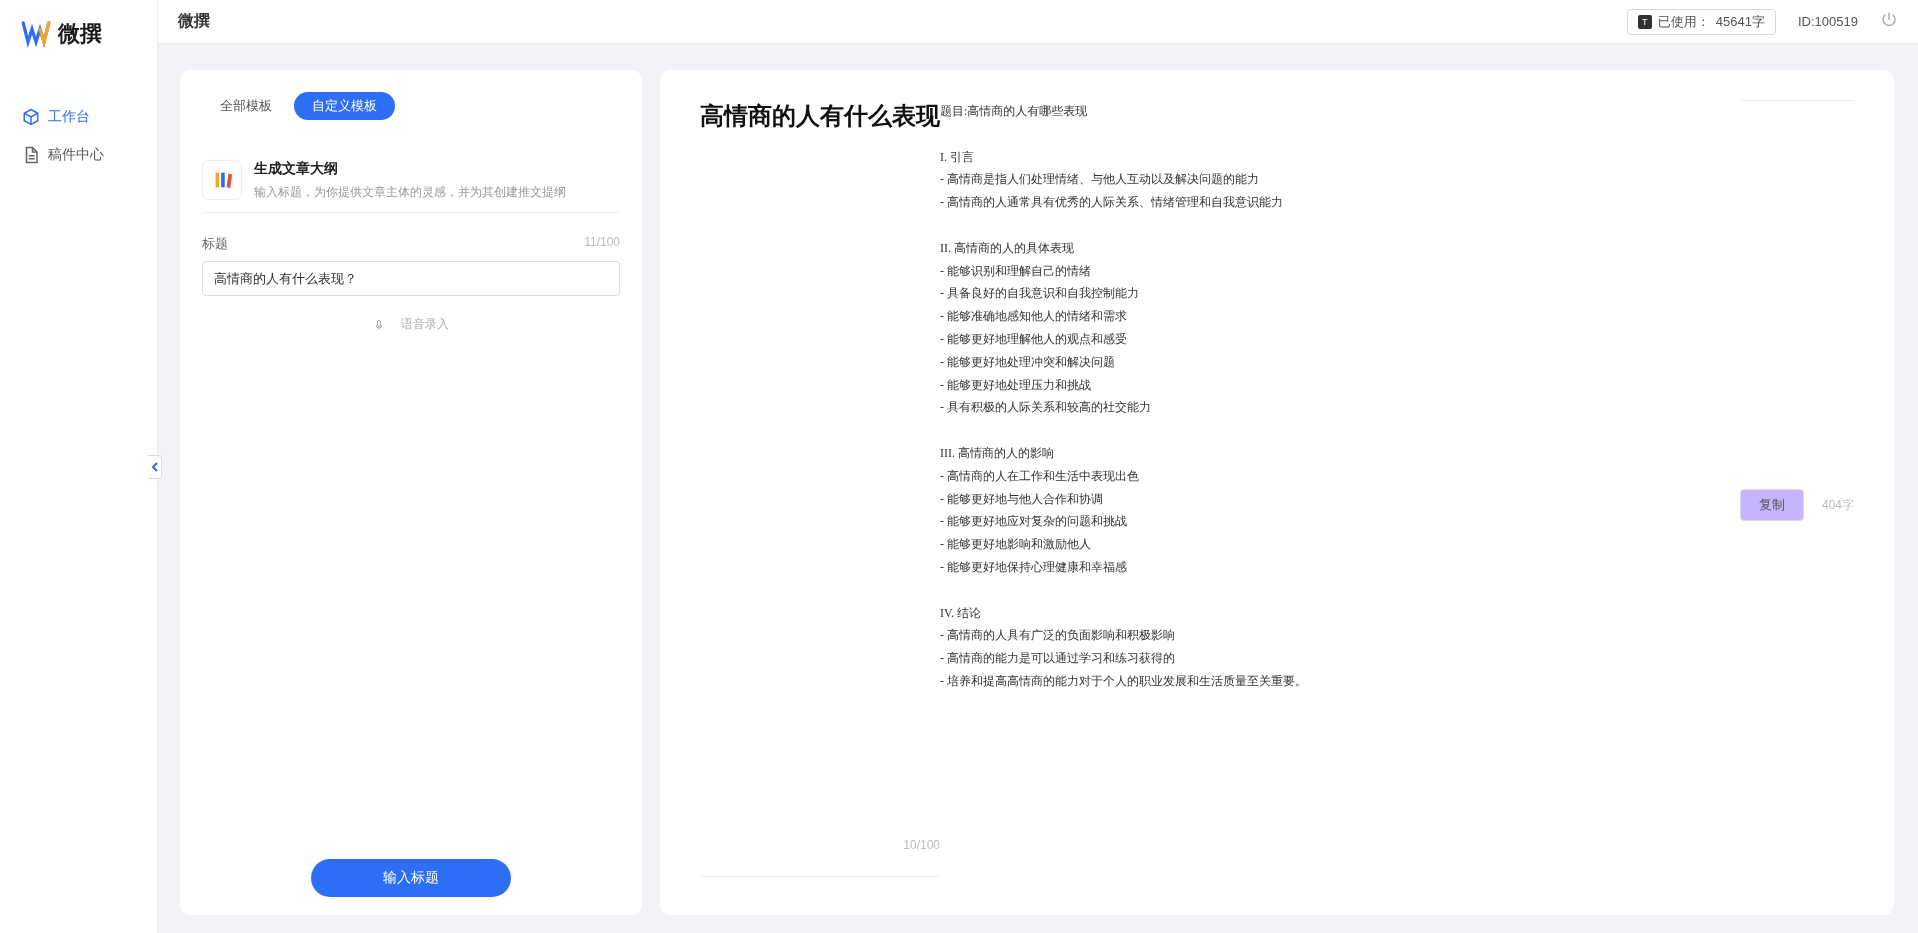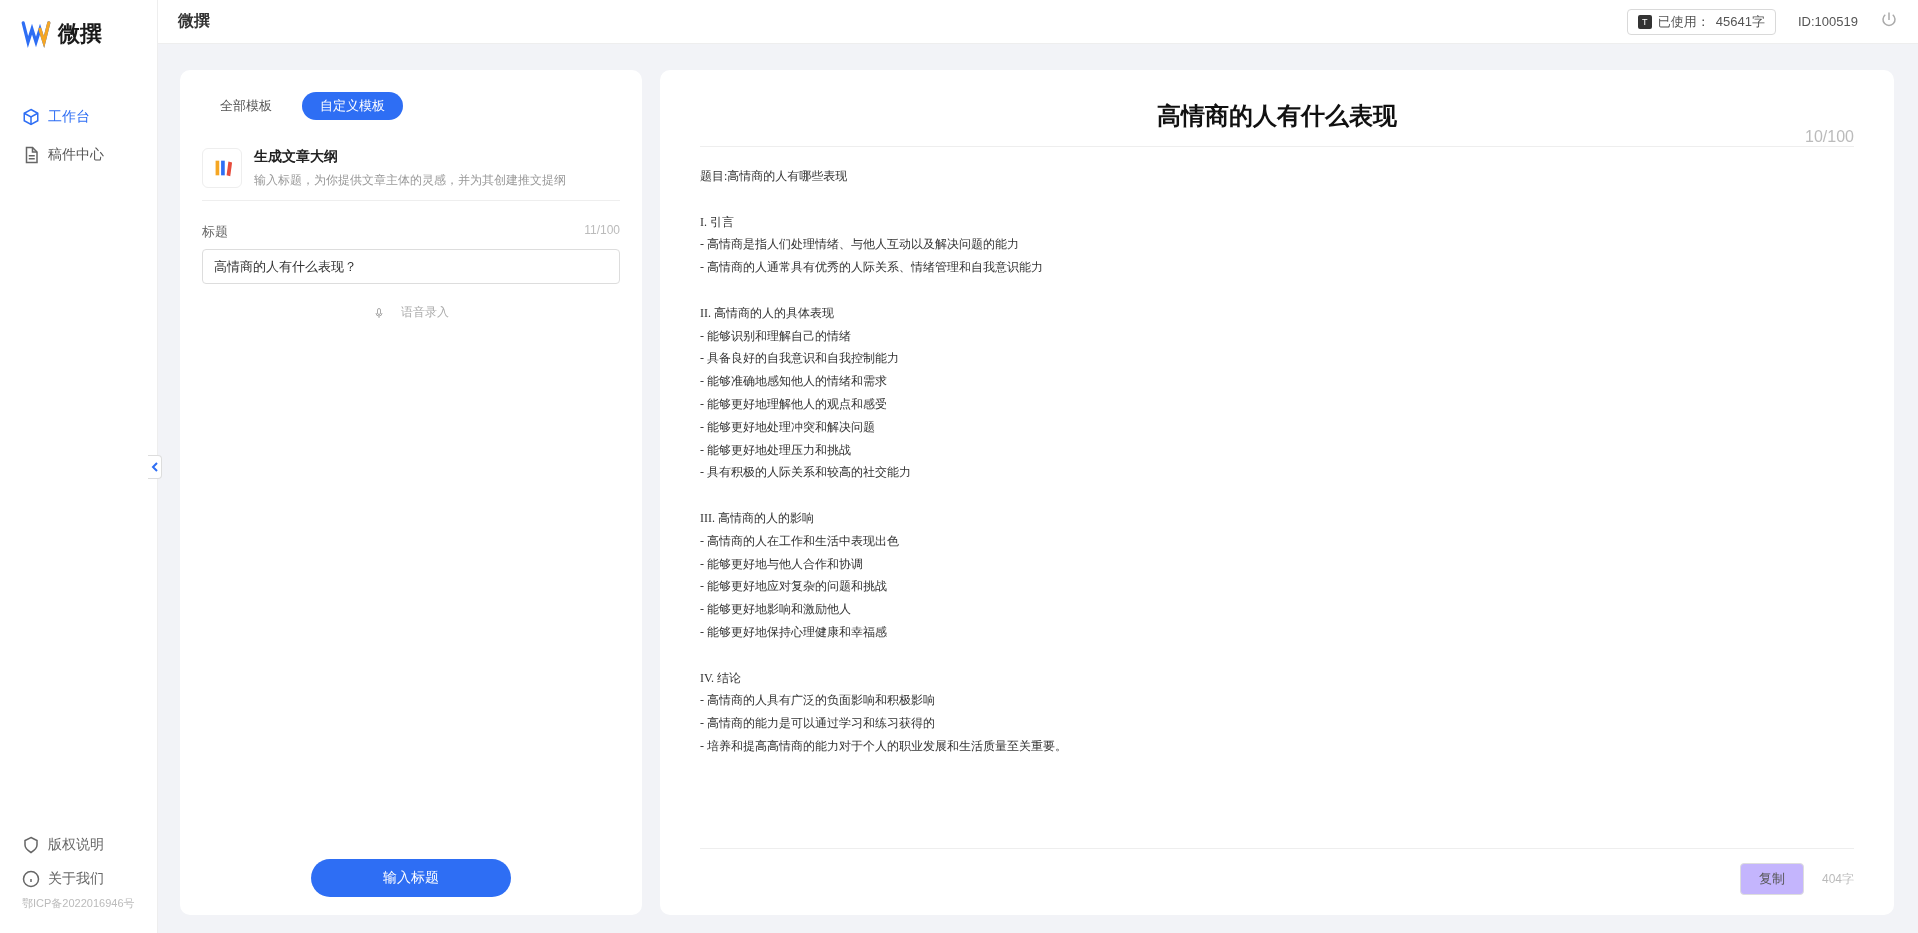--- a/index.html
+++ b/index.html
@@ -27,39 +27,39 @@
 .topbar-right { display: flex; align-items: center; gap: 22px; font-size: 13px; color: #555; }
 .usage-pill { border: 1px solid #d9d9d9; border-radius: 4px; padding: 3px 10px; display: flex; align-items: center; gap: 6px; }
 .usage-pill .dot { width: 14px; height: 14px; background: #333; color: #fff; font-size: 9px; border-radius: 2px; display: flex; align-items: center; justify-content: center; }
 .power { color: #aaa; cursor: pointer; }
 
 .content { flex: 1; display: flex; gap: 18px; padding: 26px 24px 18px 22px; overflow: hidden; }
 
 
 .card { background: #fff; border-radius: 10px; display: flex; flex-direction: column; }
 .card-left { width: 462px; padding: 22px 22px 18px; }
-.tabs { display: flex; gap: 12px; margin-bottom: 22px; }
+.tabs { display: flex; gap: 4px; margin-bottom: 34px; }
 .tab { padding: 5px 18px; font-size: 13px; border-radius: 14px; cursor: pointer; color: #555; }
 .tab.active { background: #2e6ef4; color: #fff; }
 .template-box { display: flex; gap: 12px; align-items: flex-start; padding: 6px 0 11px; border-bottom: 1px solid #eee; margin-bottom: 22px; }
 .tpl-icon { width: 40px; height: 40px; border: 1px solid #eee; border-radius: 6px; display: flex; align-items: center; justify-content: center; font-size: 18px; }
 .tpl-title { font-size: 14px; font-weight: 600; color: #222; margin-bottom: 6px; }
 .tpl-desc { font-size: 12px; color: #999; }
 .field-label { font-size: 13px; color: #666; display: flex; justify-content: space-between; margin-bottom: 8px; }
 .char-count { color: #bbb; font-size: 12px; }
 .input { width: 100%; border: 1px solid #ddd; border-radius: 4px; padding: 9px 11px; font-size: 13px; color: #333; outline: none; }
 .record-hint { text-align: center; font-size: 12px; color: #aaa; margin-top: 20px; display: flex; align-items: center; justify-content: center; gap: 16px; }
 .left-spacer { flex: 1; }
 .generate-btn { background: #2e6ef4; color: #fff; border: none; border-radius: 20px; padding: 10px 40px; font-size: 14px; cursor: pointer; width: 200px; margin: 0 auto; display: block; }
 
 
-.card-right { flex: 1; padding: 30px 40px 20px; display: flex; flex-direction: column; }
+.card-right { flex: 1; padding: 30px 40px 20px; display: flex; flex-direction: row; }
 .doc-title-row { position: relative; text-align: center; border-bottom: 1px solid #eee; padding-bottom: 14px; margin-bottom: 18px; }
 .doc-title { font-size: 24px; font-family: "SimSun", serif; font-weight: 600; color: #111; }
-.title-count { position: absolute; right: 0; bottom: 0; font-size: 16px; color: #bbb; }
+.title-count { position: absolute; right: 0; bottom: 24px; font-size: 12px; color: #bbb; }
 .doc-body { font-size: 12px; line-height: 1.9; color: #333; white-space: pre-line; font-family: "SimSun", "Microsoft YaHei", serif; flex: 1; overflow-y: auto; }
 .right-footer { display: flex; justify-content: flex-end; align-items: center; gap: 18px; padding-top: 14px; border-top: 1px solid #eee; }
 .copy-btn { border: 1px solid #ddd; background: #c4b5fd; padding: 6px 18px; border-radius: 4px; font-size: 13px; color: #555; cursor: pointer; }
 .word-count { font-size: 12px; color: #bbb; }
 </style>
 </head>
 <body>
 
 <div class="app">
 
@@ -86,40 +86,20 @@
         <span class="ico">
           <svg width="18" height="18" viewBox="0 0 24 24" fill="none" stroke="#666" stroke-width="2">
               <path d="M6 2 L14 2 L20 8 L20 22 L6 22 Z"></path>
               <path d="M14 2 L14 8 L20 8"></path>
               <path d="M9 13 L17 13 M9 17 L17 17"></path>
             </svg>
         </span>
         <span>稿件中心</span>
       </div>
     </nav>
-    <div class="sidebar-footer">
-      <div class="nav-item">
-        <span class="ico">
-          <svg width="18" height="18" viewBox="0 0 24 24" fill="none" stroke="#666" stroke-width="2">
-              <path d="M12 2 L20 6 L20 12 C20 17 12 22 12 22 C12 22 4 17 4 12 L4 6 Z"></path>
-            </svg>
-        </span>
-        <span>版权说明</span>
-      </div>
-      <div class="nav-item">
-        <span class="ico">
-          <svg width="18" height="18" viewBox="0 0 24 24" fill="none" stroke="#666" stroke-width="2">
-              <circle cx="12" cy="12" r="10"></circle>
-              <path d="M12 8 L12 8 M12 12 L12 16"></path>
-            </svg>
-        </span>
-        <span>关于我们</span>
-      </div>
-      <div class="icp">鄂ICP备2022016946号</div>
-    </div>
   </aside>
 
   <div class="collapse-handle">
     <svg width="8" height="10" viewBox="0 0 8 10">
         <path d="M6 1 L2 5 L6 9" stroke="#2e6ef4" stroke-width="2" fill="none"></path>
       </svg>
   </div>
 
   <div class="main">
     <header class="topbar">

